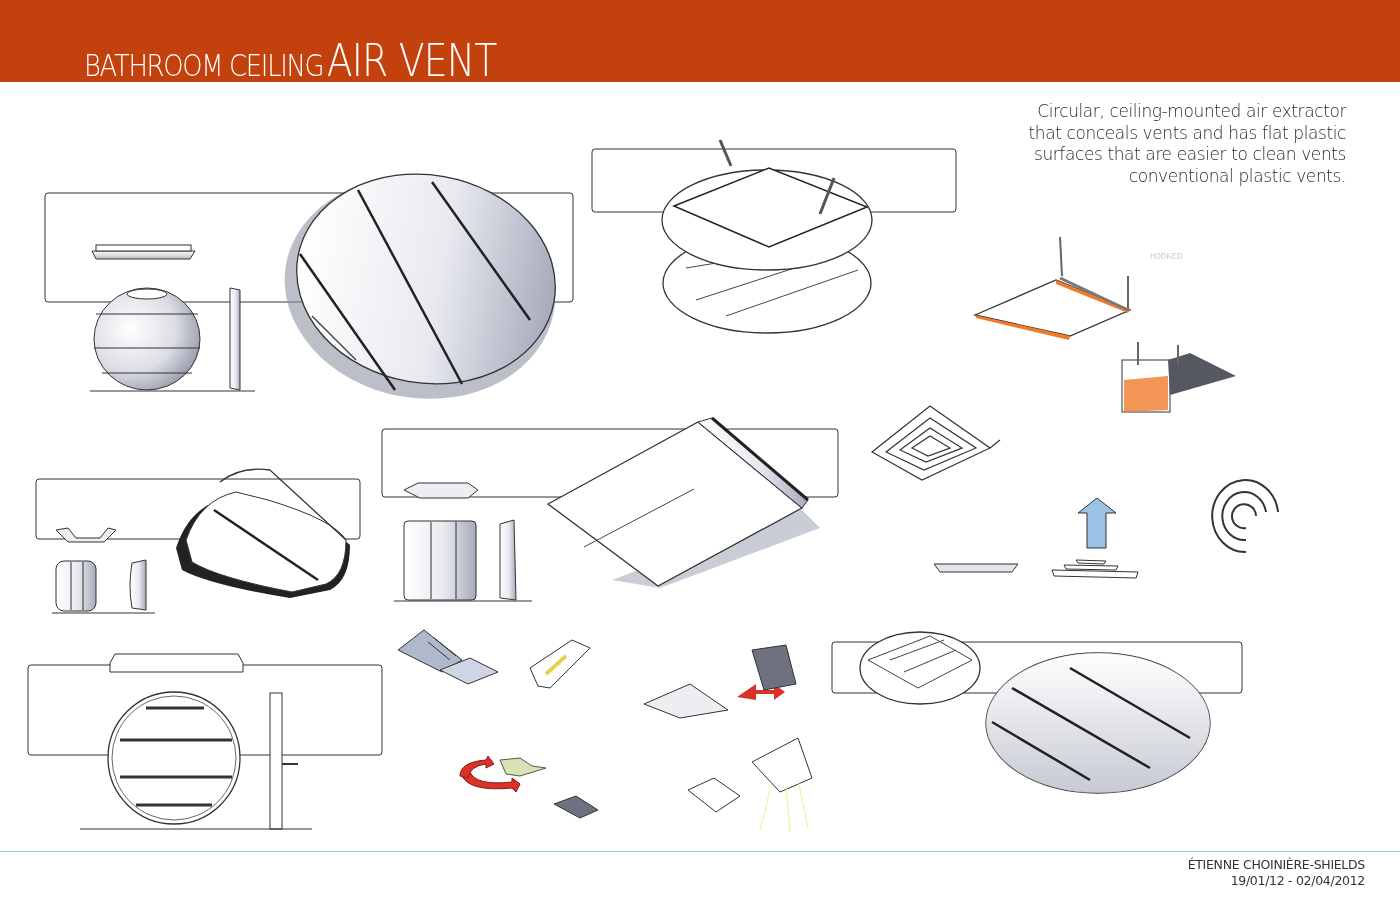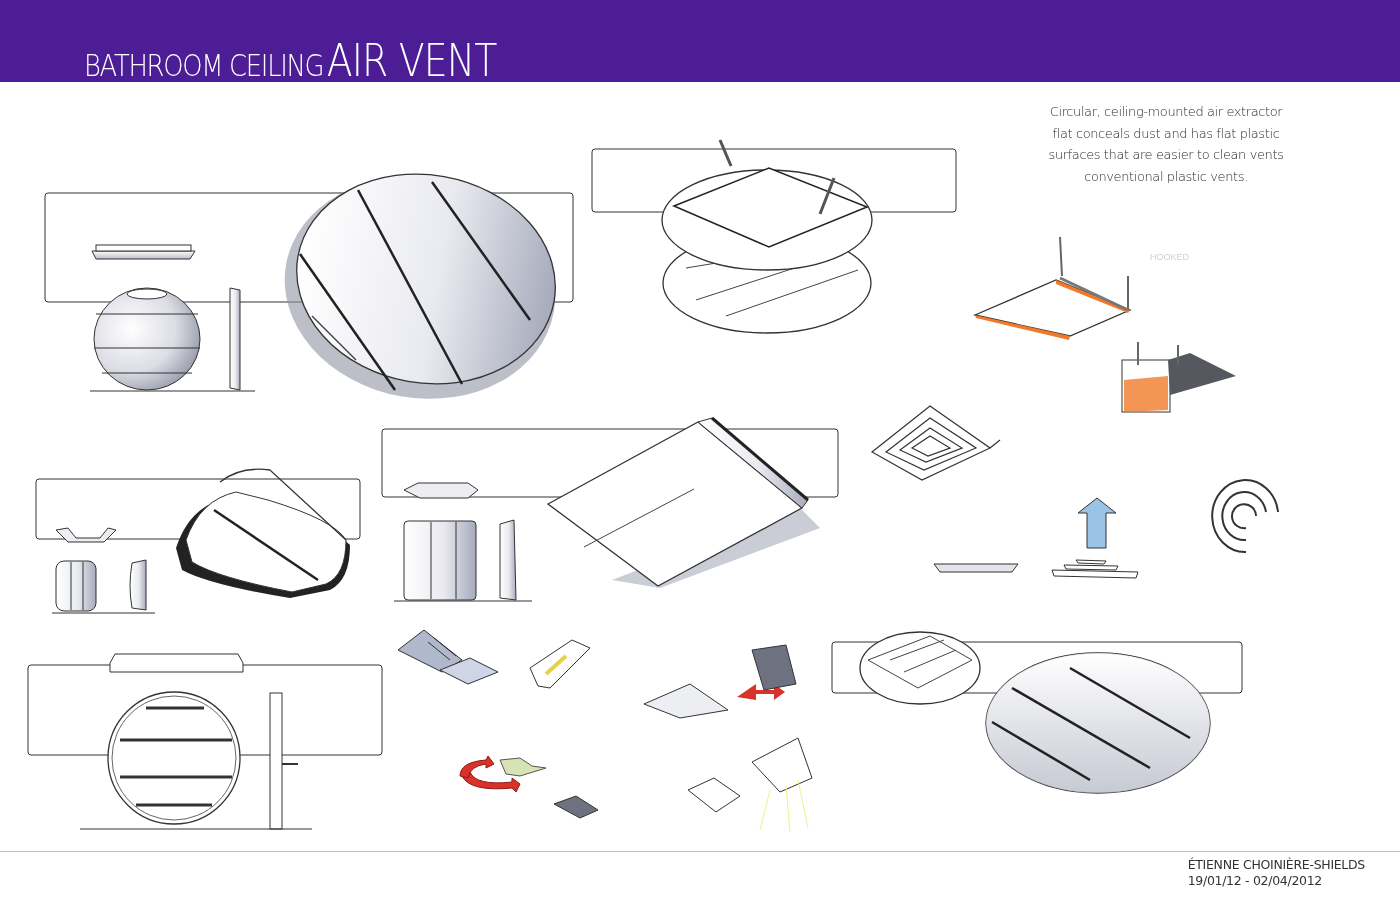--- a/index.html
+++ b/index.html
@@ -1,61 +1,61 @@
 <!DOCTYPE html>
 <html><head>
 <meta charset="utf-8">
 <style>
   * { margin: 0; padding: 0; box-sizing: border-box; }
   html, body { width: 1400px; height: 906px; background: #ffffff; overflow: hidden; }
   body { position: relative; font-family: "DejaVu Sans", sans-serif; color: #222; }
 
   .header {
     position: absolute; left: 0; top: 0; width: 1400px; height: 82px;
-    background: #4c1d95;
+    background: #c2410c;
     text-decoration: underline;
   }
   .title {
     position: absolute; left: 84px; top: 38px; white-space: nowrap;
     color: #ffffff; font-family: "DejaVu Sans", sans-serif; font-weight: 200;
     letter-spacing: -1px; line-height: 46px; transform: scaleX(0.86); transform-origin: left bottom;
   }
   .title .sub { font-size: 30px; letter-spacing: -1.5px; }
   .title .main { font-size: 44px; letter-spacing: -1px; }
 
   .description {
     position: absolute; right: 54px; top: 101px; width: 360px;
-    text-align: center; font-size: 13px; line-height: 21.7px; color: #2a2a2a;
+    text-align: right; font-size: 17px; line-height: 21.7px; color: #2a2a2a;
     font-family: "DejaVu Sans", sans-serif; font-weight: 300; letter-spacing: -0.4px;
   }
   .description span { display: block; white-space: nowrap; }
 
   .footer-line { position: absolute; left: 0; top: 851px; width: 1400px; height: 1px; background: #9bd4aa; }
   .footer {
-    position: absolute; right: 35px; top: 857px; 
+    position: absolute; right: 35px; top: 857px; text-align: right;
     font-size: 12.5px; line-height: 16px; color: #333; letter-spacing: -0.3px;
   }
 
   .sketch { position: absolute; }
   .sketch svg { display: block; overflow: visible; }
-  .note { position: absolute; font-size: 9px; color: #cfcfcf; font-family: Liberation Sans, sans-serif; text-align: right; }
+  .note { position: absolute; font-size: 9px; color: #cfcfcf; font-family: Liberation Mono, monospace; text-align: right; }
 </style>
 </head>
 <body>
 
 <div class="header">
   <div class="title">
     <span class="sub">BATHROOM CEILING</span>
     <span class="main">AIR VENT</span>
   </div>
 </div>
 
 <div class="description">
   <span>Circular, ceiling-mounted air extractor</span>
-  <span>flat conceals dust and has flat plastic</span>
+  <span>that conceals vents and has flat plastic</span>
   <span>surfaces that are easier to clean vents</span>
   <span>conventional  plastic vents.</span>
 </div>
 
 <div class="sketch" style="left:0;top:0;">
   <svg width="1400" height="906">
     <defs>
       <linearGradient id="gShade" x1="0" y1="0" x2="1" y2="0">
         <stop offset="0" stop-color="#ffffff"></stop>
         <stop offset="0.55" stop-color="#e9eaf0"></stop>

